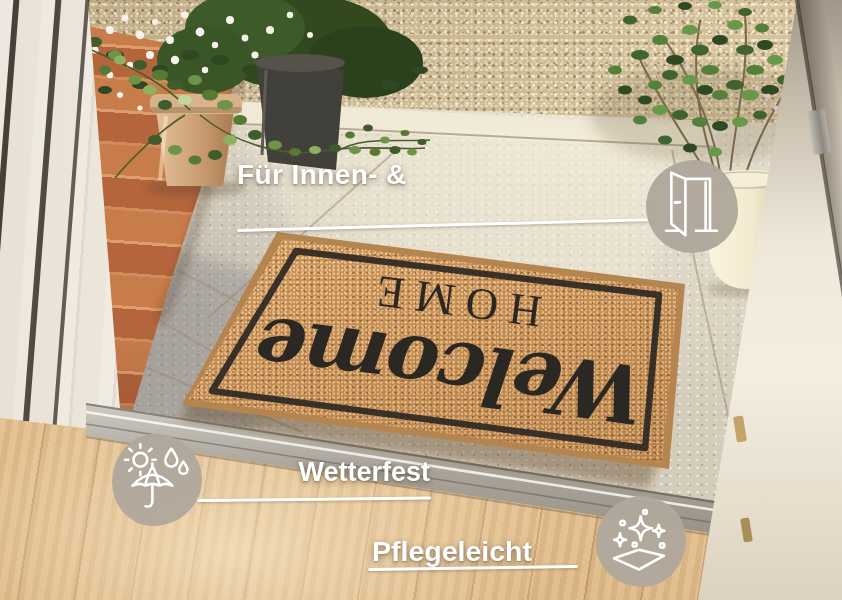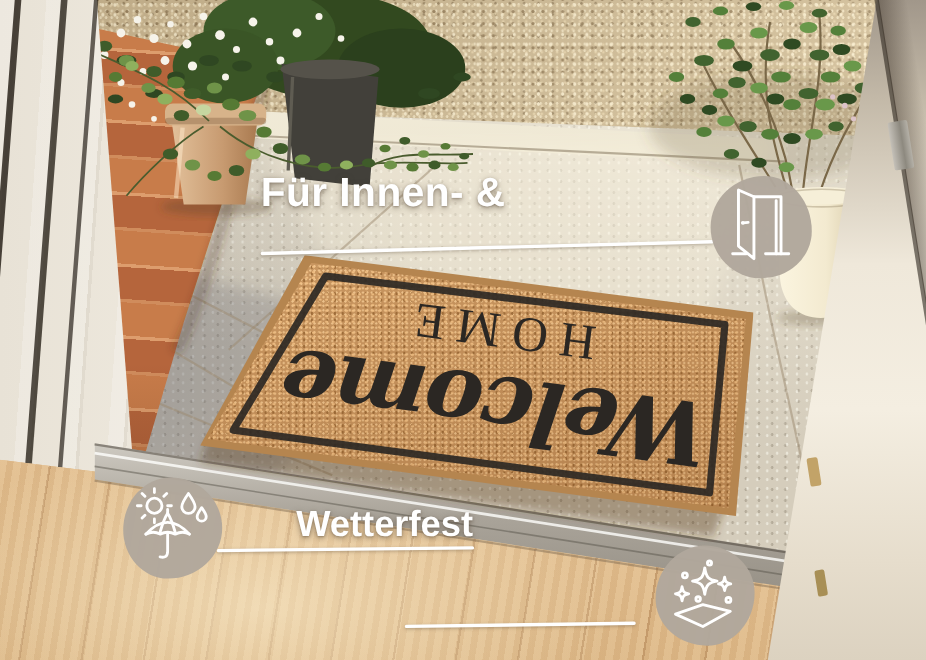--- a/index.html
+++ b/index.html
@@ -78,25 +78,25 @@
       radial-gradient(circle, rgba(255,216,162,.7) 0 .8px, transparent 1.2px);
     background-size:100% 100%,6px 5px,7px 6px,4px 4px;}
   .mat-script{font-family:"DejaVu Serif",serif;font-style:italic;font-weight:bold;
     font-size:80px;letter-spacing:-2px;fill:#2b2723;text-anchor:middle;}
   .mat-caps{font-family:"Liberation Serif",serif;font-size:45px;letter-spacing:11px;
     fill:#2b2723;text-anchor:middle;}
 
   
   .ovl-text{color:#fff;font-weight:bold;
     text-shadow:0 2px 6px rgba(90,75,58,.55),0 1px 2px rgba(90,75,58,.4);}
-  .headline{left:237px;top:155px;font-size:37px;line-height:40px;letter-spacing:.4px;}
+  .headline{left:237px;top:155px;font-size:28px;line-height:40px;letter-spacing:.4px;}
   .uline{background:#fff;height:3.4px;border-radius:2px;transform-origin:left center;
     box-shadow:0 1px 3px rgba(90,75,58,.4);}
   .ul-head{left:237px;top:229px;width:412px;transform:rotate(-1.5deg);}
-  .lbl-weather{left:230px;top:457px;width:200px;text-align:right;font-size:33px;}
+  .lbl-weather{left:230px;top:457px;width:200px;text-align:right;font-size:27px;}
   .ul-weather{left:197px;top:499px;width:234px;transform:rotate(-.6deg);}
   .lbl-easy{left:372px;top:535px;font-size:28.5px;}
   .ul-easy{left:368px;top:568px;width:210px;transform:rotate(-.8deg);}
   .badge{background:rgba(177,167,156,.97);}
   .badge svg{position:absolute;inset:7%;width:86%;height:86%;}
   .b-door{left:646px;top:160px;width:92px;height:93px;border-radius:53% 47% 50% 50%/50% 54% 46% 50%;}
   .b-weather{left:112px;top:434px;width:90px;height:92px;border-radius:48% 52% 55% 45%/52% 50% 50% 48%;}
   .b-clean{left:596px;top:496px;width:90px;height:91px;border-radius:50% 50% 48% 52%/53% 47% 53% 47%;}
   .icon-stroke{stroke:#fff;stroke-width:3;fill:none;stroke-linecap:round;stroke-linejoin:round;}
   .vig{background:radial-gradient(130% 120% at 50% 45%, rgba(0,0,0,0) 65%, rgba(70,55,40,.18) 100%);pointer-events:none;}
@@ -382,20 +382,21 @@
         <path d="M76,24 c-3.4,4.8 -4.8,6.8 -4.8,9.5 a4.8,4.8 0 0 0 9.6,0 c0,-2.7 -1.4,-4.7 -4.8,-9.5 Z"></path>
         <path d="M17,52 Q40,27 63,52"></path>
         <path d="M17,52 Q25,48 32,52 Q40,48 48,52 Q56,48 63,52"></path>
         <path d="M32,50 Q36,36 40,30 M48,50 Q44,36 40,30"></path>
         <path d="M40,30 V26"></path>
         <path d="M40,52 V70 q0,8 -8,6"></path>
       </g>
     </svg>
   </div>
 
+  <div class="abs ovl-text lbl-easy">Pflegeleicht</div>
   <div class="abs uline ul-easy"></div>
   <div class="abs badge b-clean">
     <svg viewBox="0 0 90 90">
       <g class="icon-stroke" stroke-width="2.6">
         <path d="M43,55 L14,65 L43,78 L72,62 Z"></path>
         <path d="M45,16 C46.4,26 48.8,28.4 58,30 C48.8,31.6 46.4,34 45,44 C43.6,34 41.2,31.6 32,30 C41.2,28.4 43.6,26 45,16 Z"></path>
         <path d="M21,36 C21.8,41.4 23,42.6 28,43.5 C23,44.4 21.8,45.6 21,51 C20.2,45.6 19,44.4 14,43.5 C19,42.6 20.2,41.4 21,36 Z"></path>
         <path d="M66,26 C66.8,31 68,32.2 72.5,33 C68,33.8 66.8,35 66,40 C65.2,35 64,33.8 59.5,33 C64,32.2 65.2,31 66,26 Z"></path>
         <circle cx="24" cy="24" r="2.6"></circle>
         <circle cx="50" cy="11" r="2.2"></circle>

